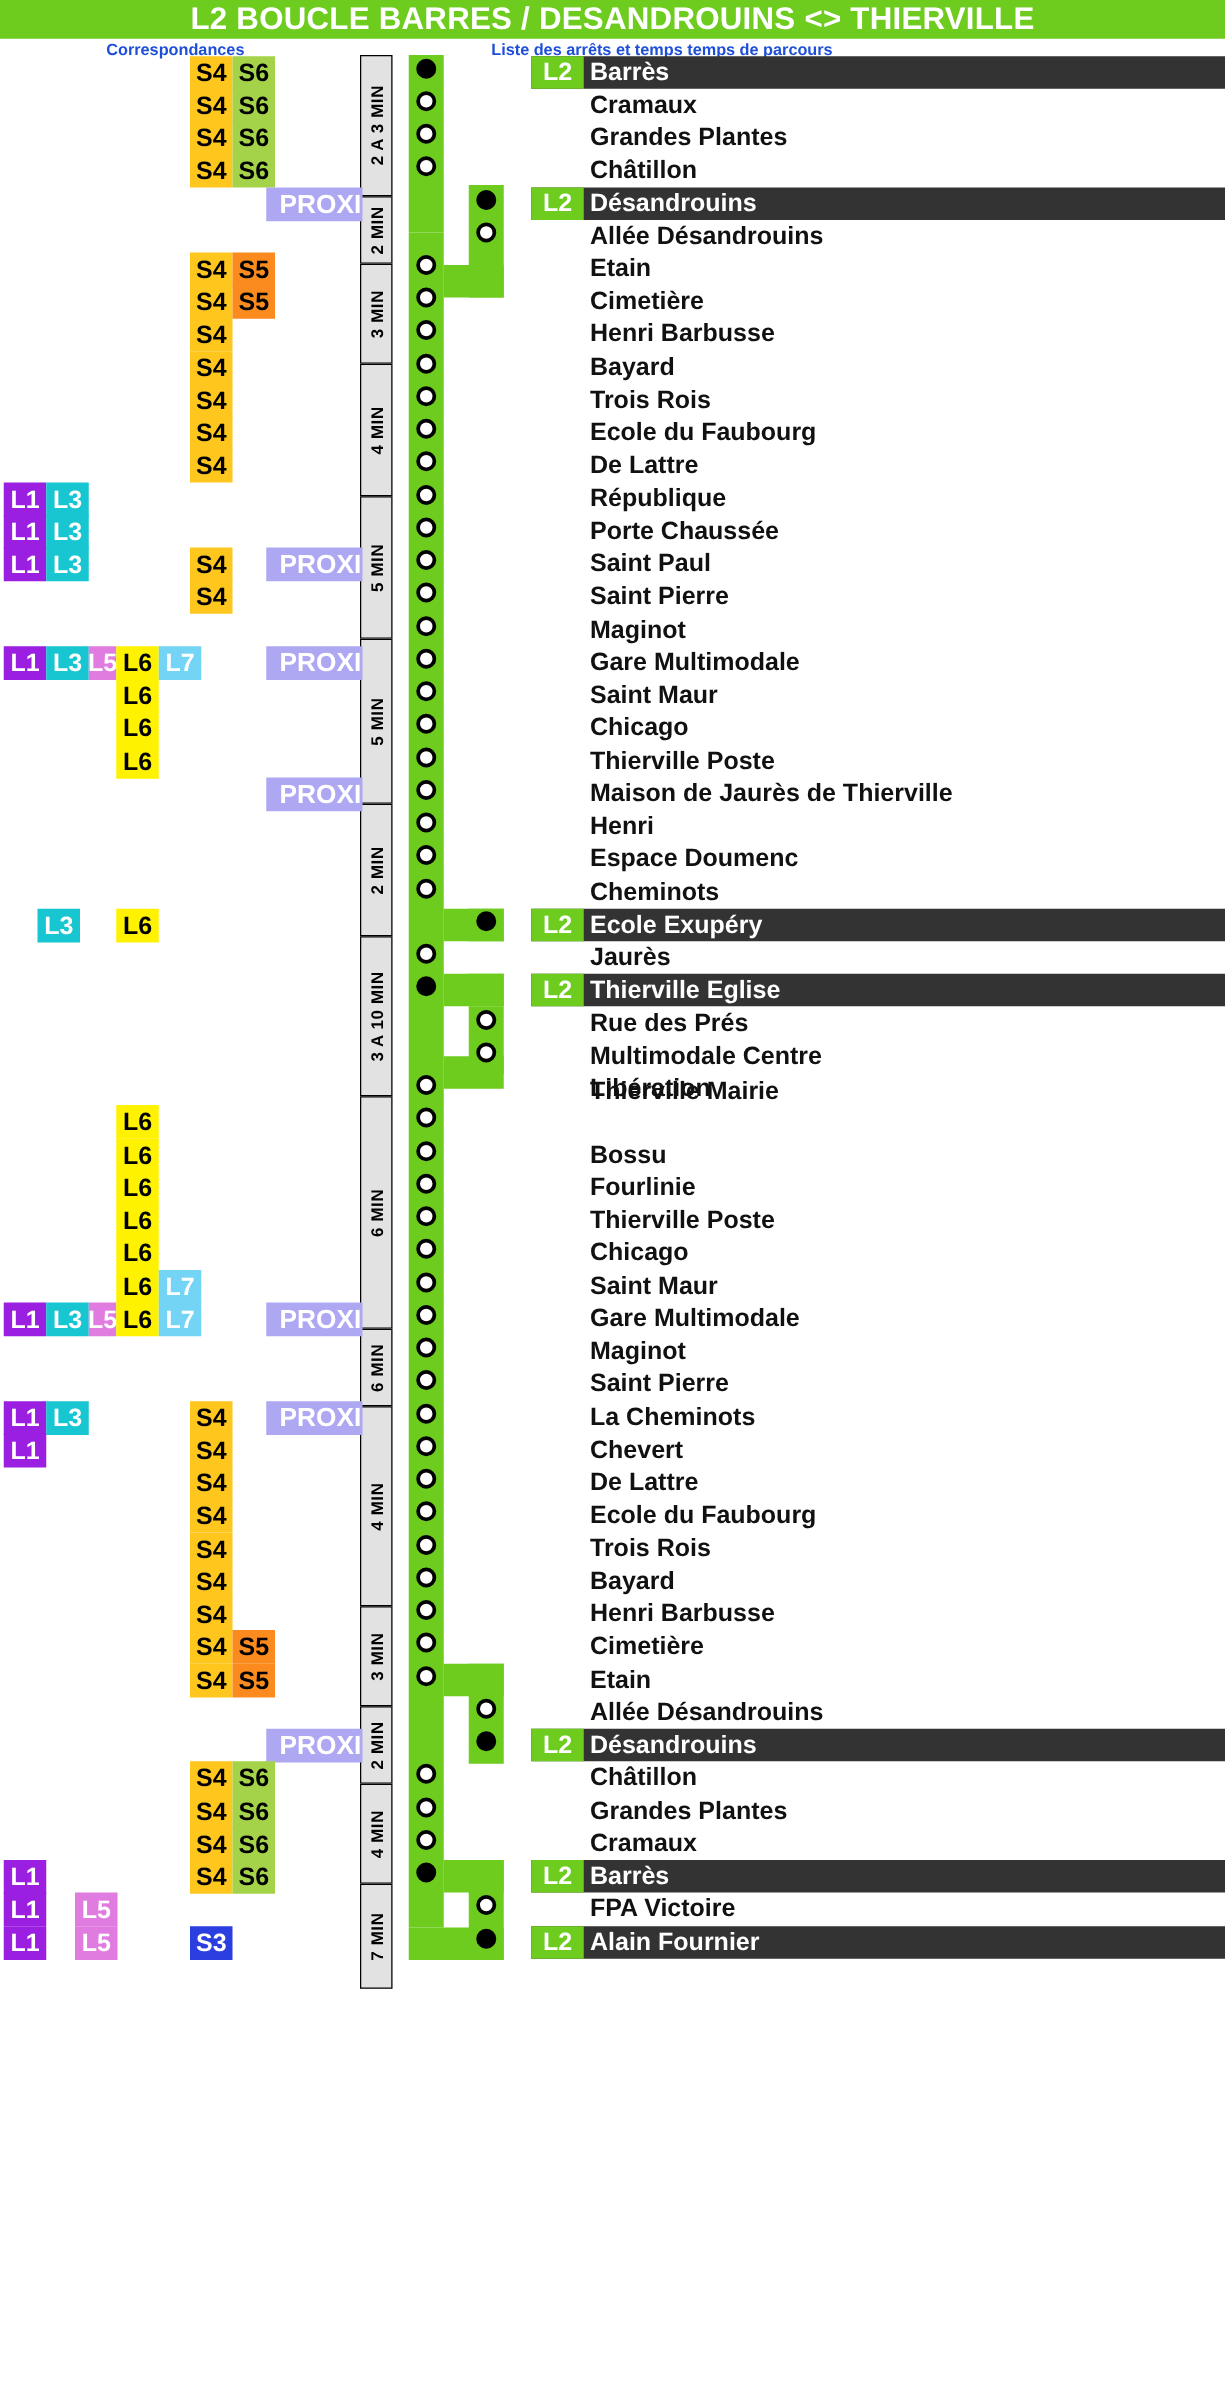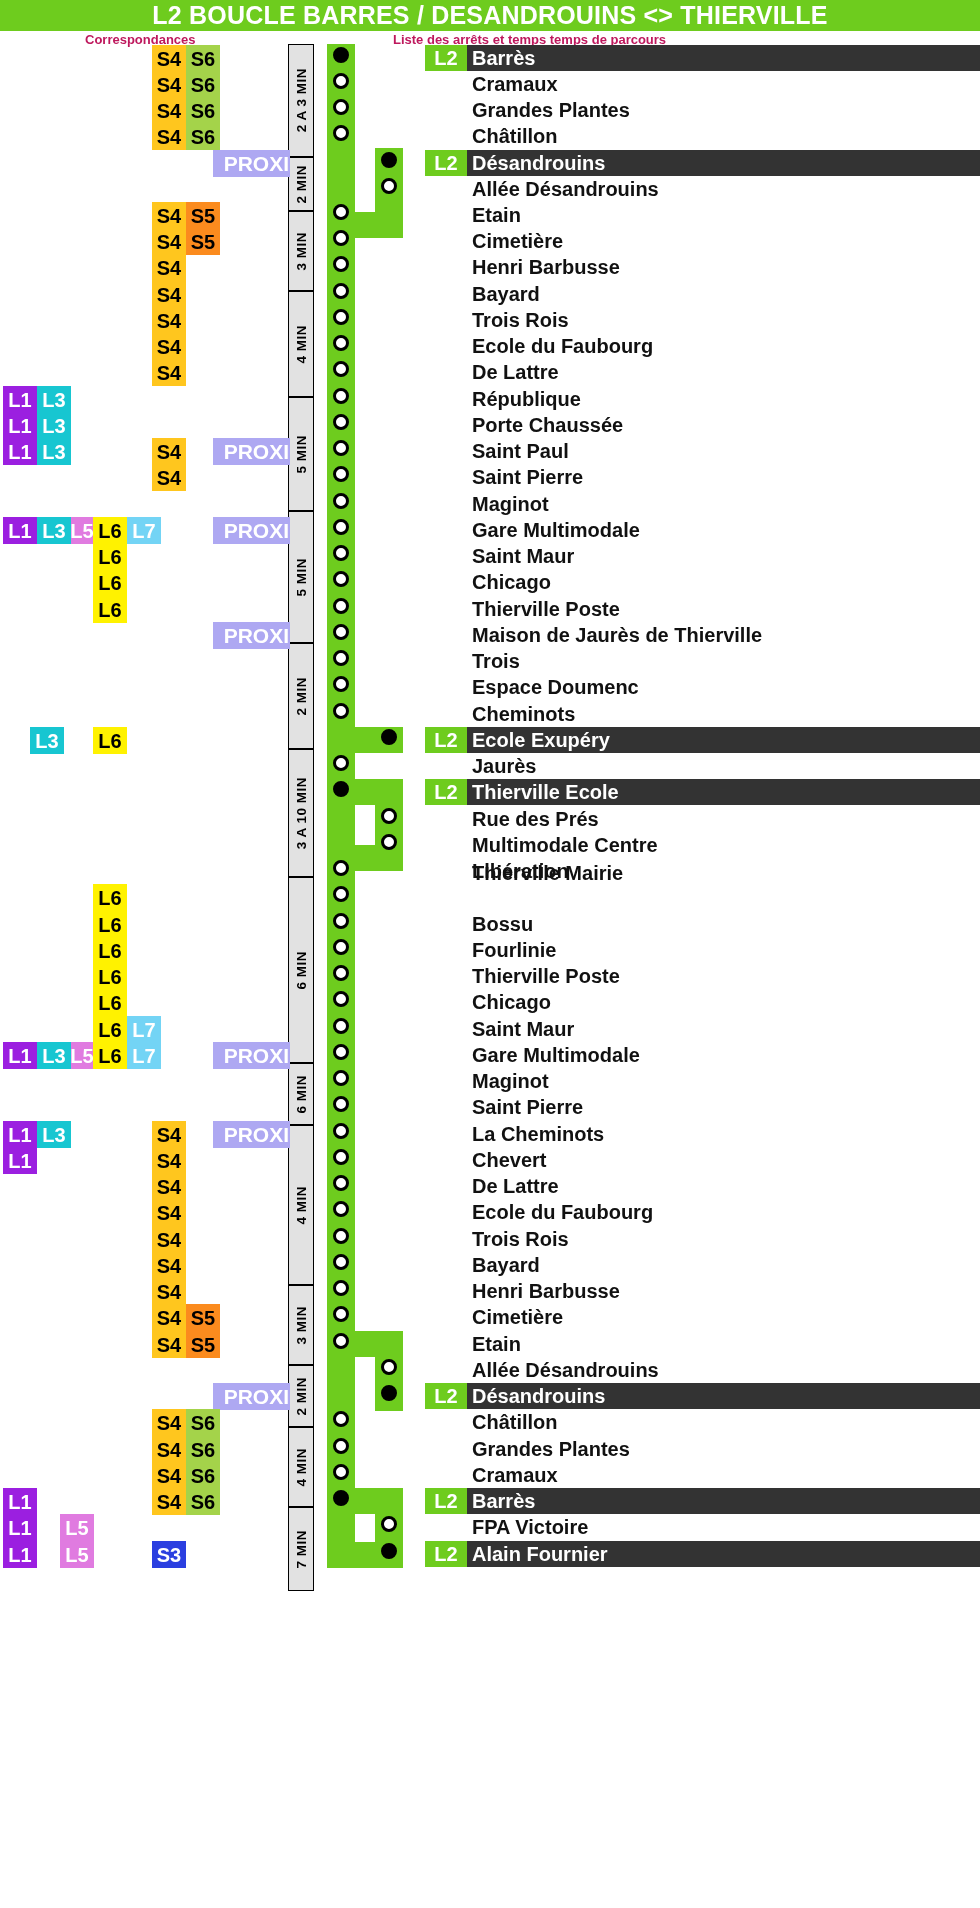--- a/index.html
+++ b/index.html
@@ -13,21 +13,21 @@
   #title-bar{
     position:absolute; left:0; top:0; width:980px; height:31px;
     background:#6ECC1E; display:flex; align-items:center; justify-content:center;
   }
   #title-bar .t{
     color:#ffffff; font-size:25px; font-weight:bold; letter-spacing:.2px;
     white-space:nowrap;
   }
   
   .caption{
-    position:absolute; font-size:13px; font-weight:bold; color:#be185d;
+    position:absolute; font-size:13px; font-weight:bold; color:#1d4ed8;
     white-space:nowrap;
   }
   #cap-corr{ left:85px; top:32px; }
   #cap-list{ left:393px; top:32px; }
 
   
   #canvas{ position:absolute; left:0; top:0; width:980px; height:1908px; }
 
   
   .ribbon{ position:absolute; background:#6ECC1E; }
@@ -280,38 +280,38 @@
       <div class="stoprow" style="top: 569px;">
         <div class="nm">Chicago</div>
       </div>
       <div class="stoprow" style="top: 596px;">
         <div class="nm">Thierville Poste</div>
       </div>
       <div class="stoprow" style="top: 622px;">
         <div class="nm">Maison de Jaurès de Thierville</div>
       </div>
       <div class="stoprow" style="top: 648px;">
-        <div class="nm">Trois</div>
+        <div class="nm">Henri</div>
       </div>
       <div class="stoprow" style="top: 674px;">
         <div class="nm">Espace Doumenc</div>
       </div>
       <div class="stoprow" style="top: 701px;">
         <div class="nm">Cheminots</div>
       </div>
       <div class="stoprow major" style="top: 727px; background: rgb(51, 51, 51);">
         <div class="ln" style="background: rgb(110, 204, 30);">L2</div>
         <div class="nm">Ecole Exupéry</div>
       </div>
       <div class="stoprow" style="top: 753px;">
         <div class="nm">Jaurès</div>
       </div>
       <div class="stoprow major" style="top: 779px; background: rgb(51, 51, 51);">
         <div class="ln" style="background: rgb(110, 204, 30);">L2</div>
-        <div class="nm">Thierville Ecole</div>
+        <div class="nm">Thierville Eglise</div>
       </div>
       <div class="stoprow" style="top: 806px;">
         <div class="nm">Rue des Prés</div>
       </div>
       <div class="stoprow" style="top: 832px;">
         <div class="nm">Multimodale Centre</div>
       </div>
       <div class="stoprow" style="top: 858px;">
         <div class="nm">Libération</div>
       </div>

